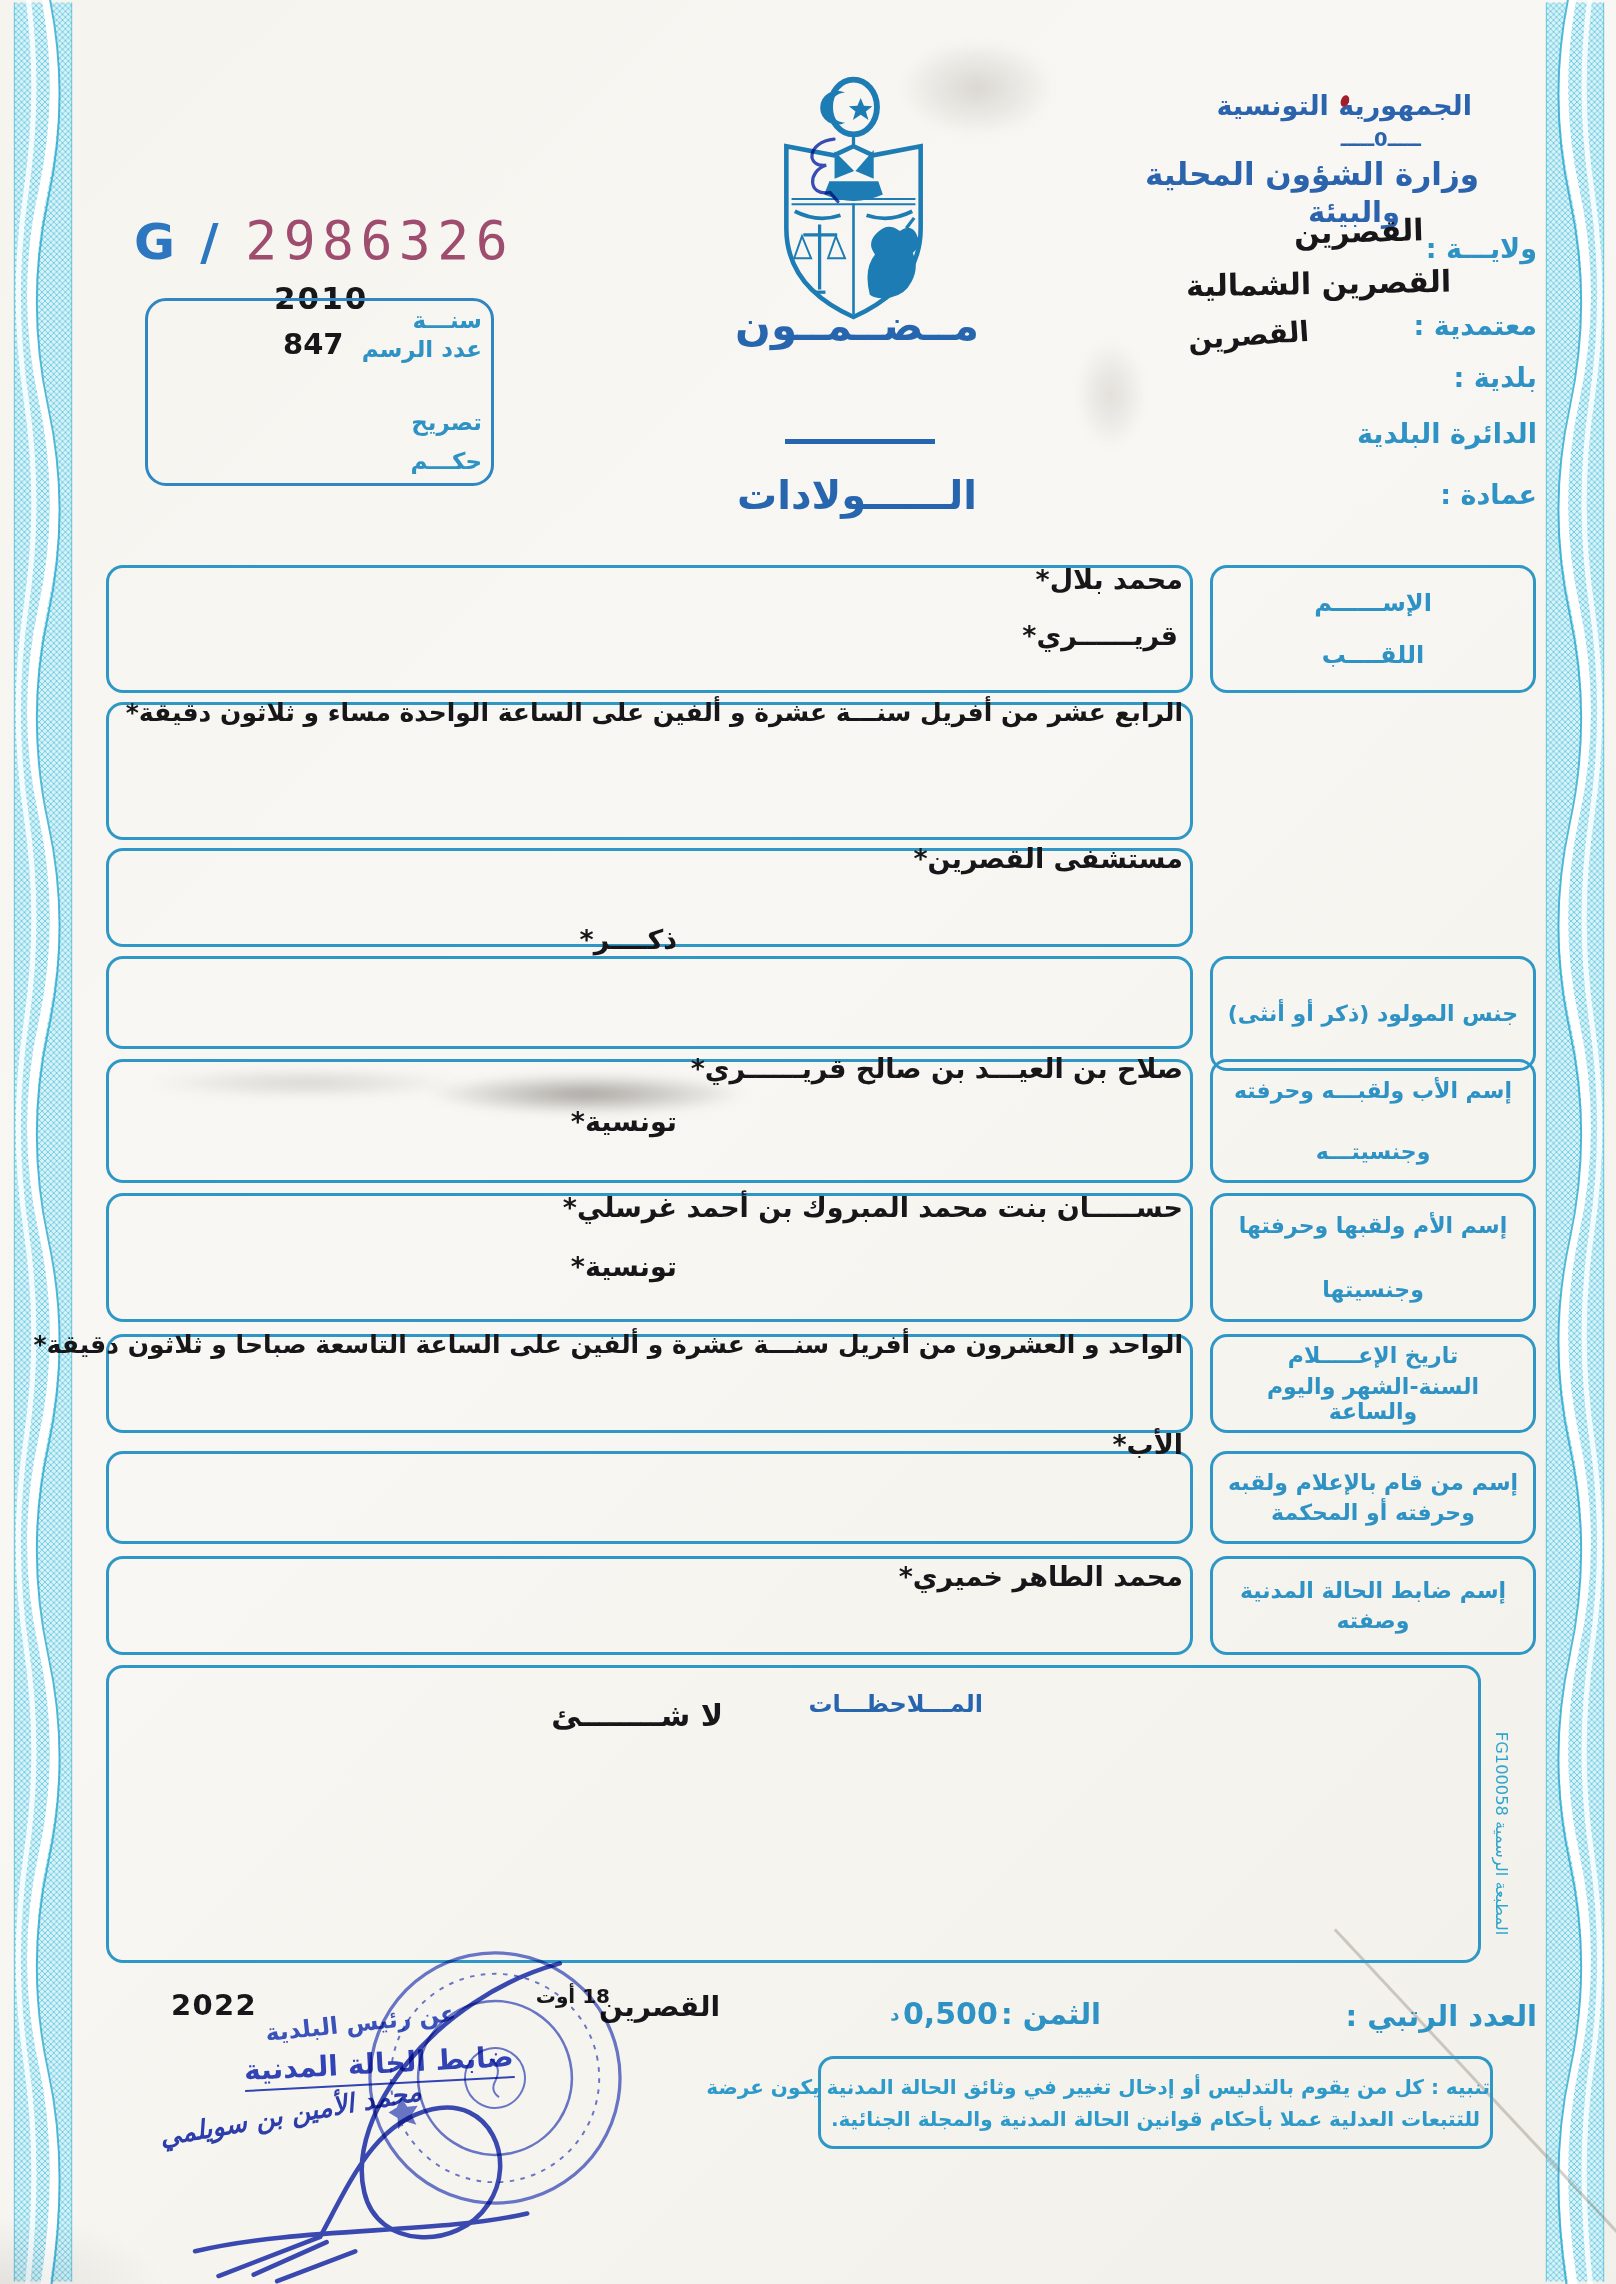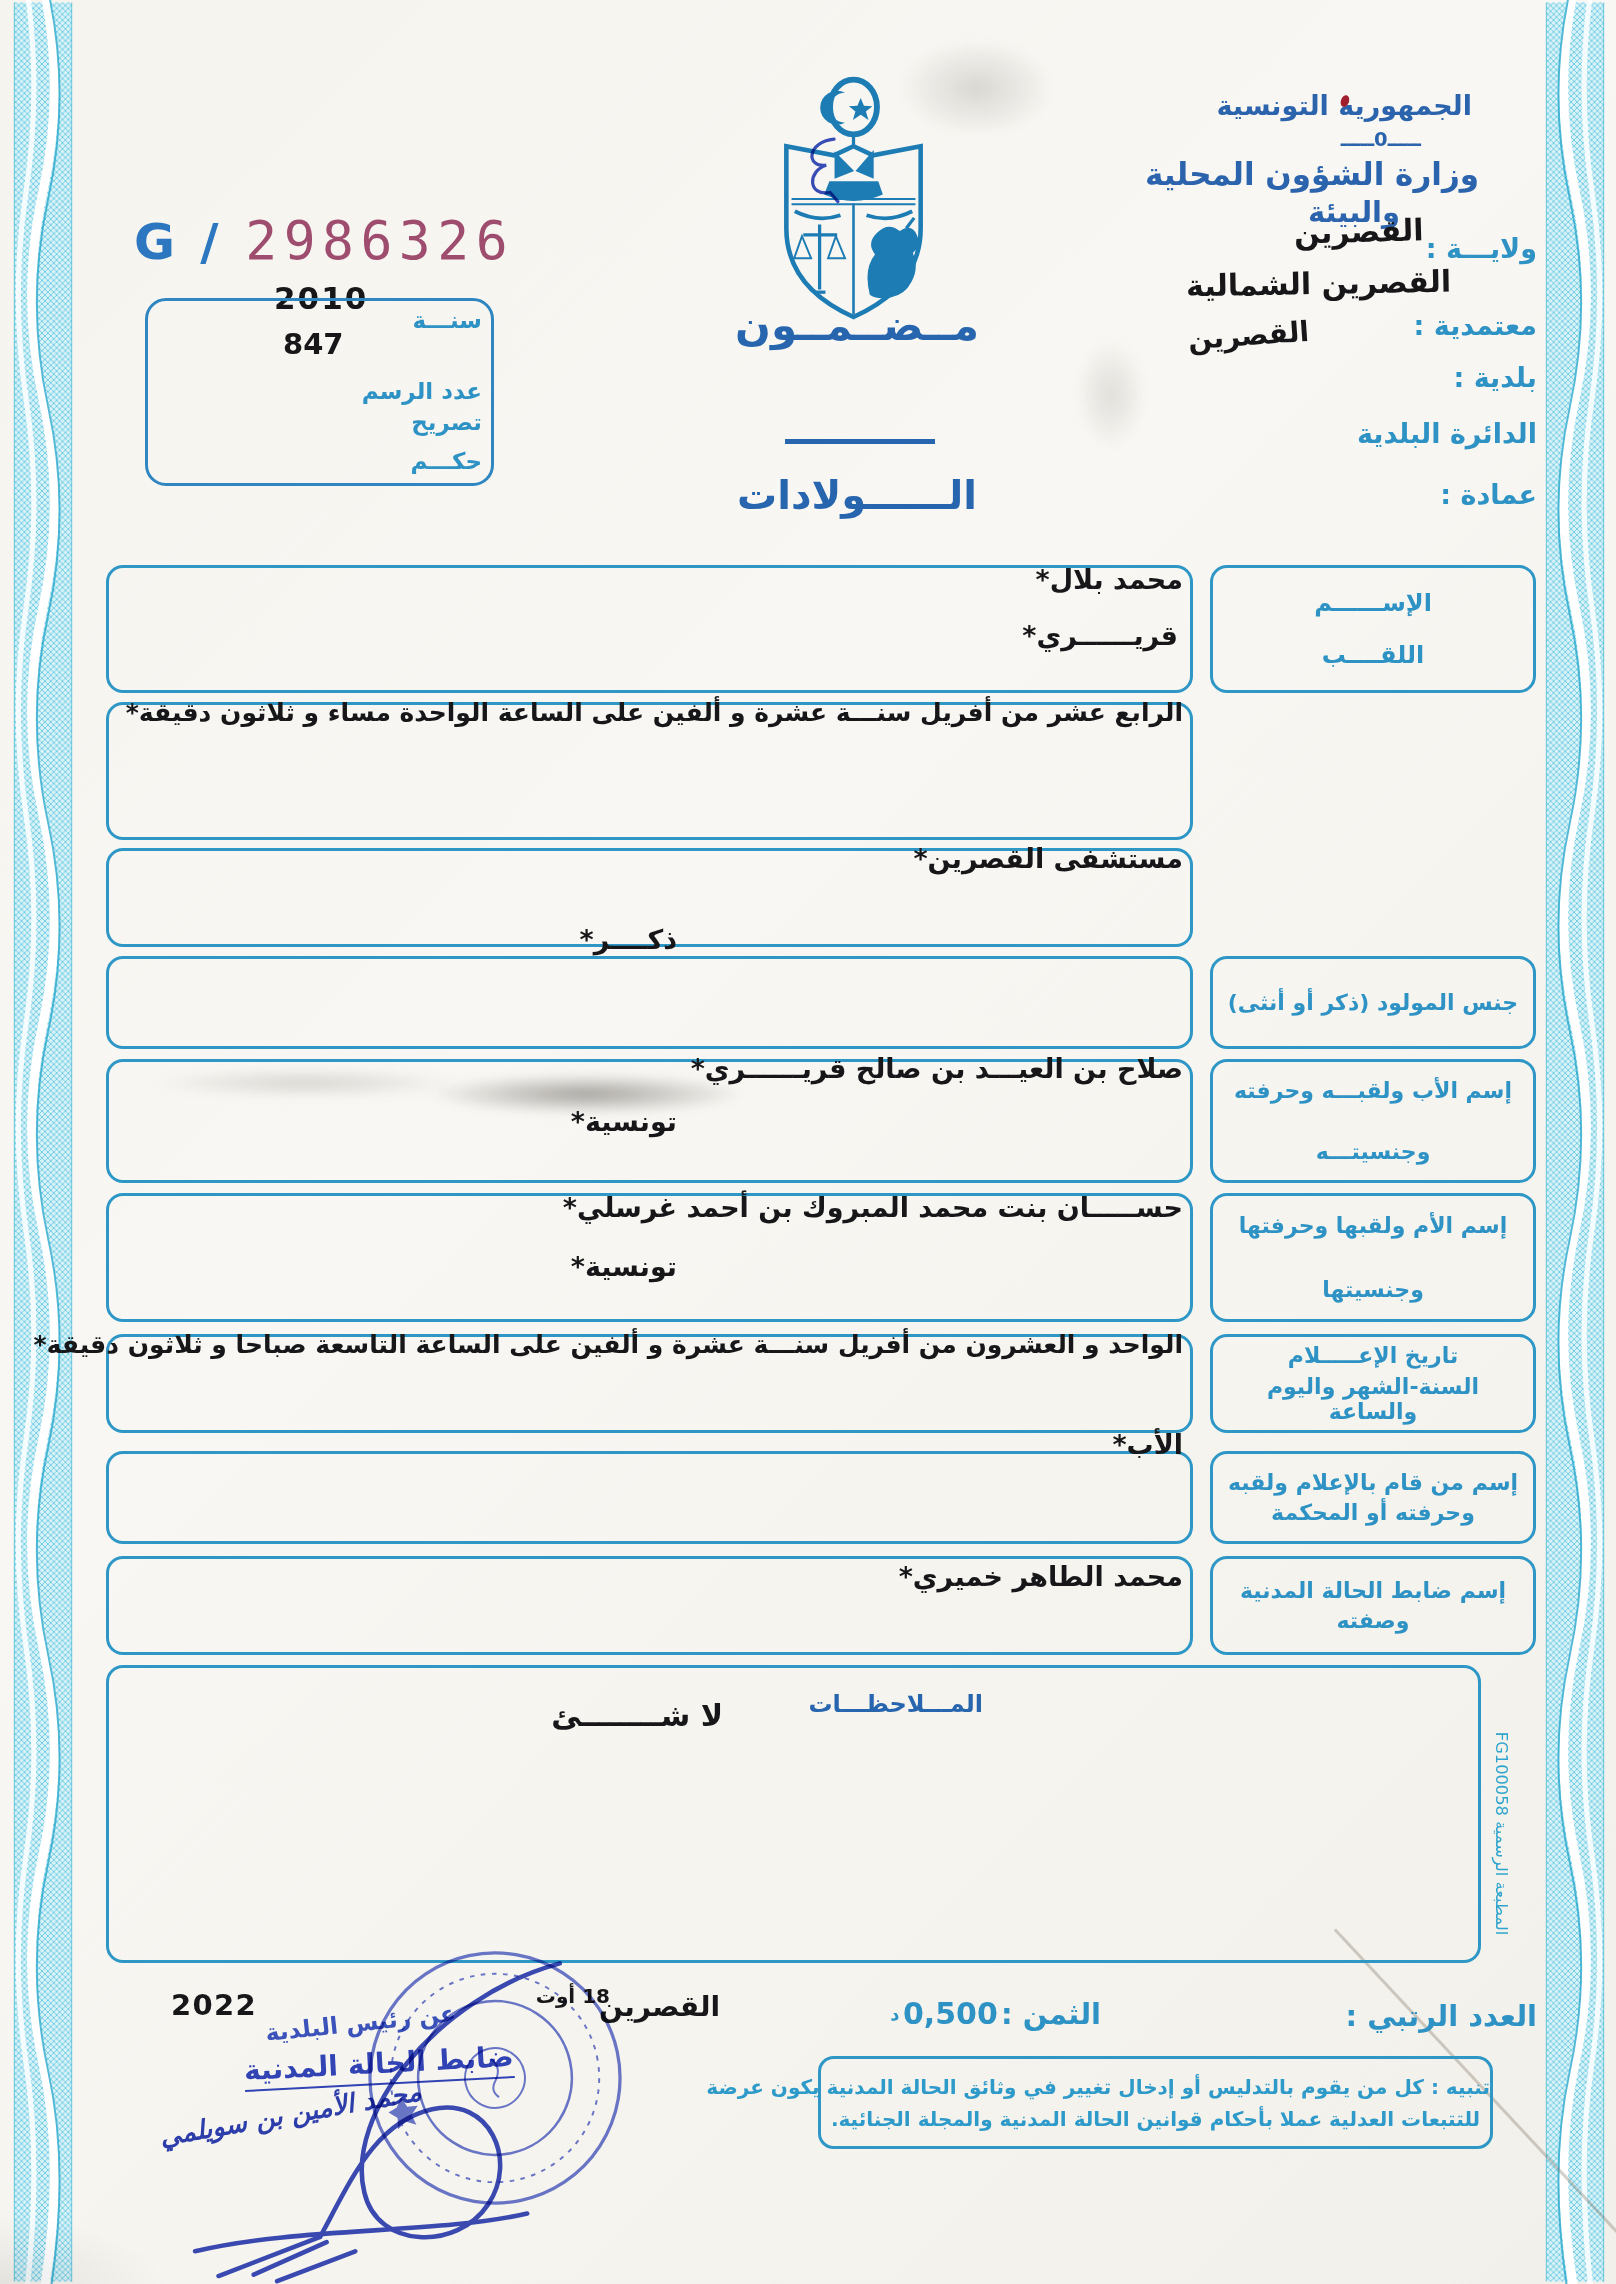--- a/index.html
+++ b/index.html
@@ -102,21 +102,21 @@
   <div class="abs" style="left:134px;top:210px" dir="ltr">
     <span style="color:#2d77c0;font-weight:bold;font-size:50px;letter-spacing:3.9px">G /</span>
     <span style="color:#93365e;font-family:'DejaVu Sans Mono',monospace;font-size:53px;letter-spacing:6.5px;opacity:.88;margin-left:19.5px">2986326</span>
   </div>
   <div class="val" style="left:274px;top:280px;font-size:31px;letter-spacing:2px" dir="ltr">2010</div>
 
   <div class="abs" style="left:145px;top:298px;width:349px;height:188px;border:3.9px solid #2f86c0;border-radius:21px;box-sizing:border-box"></div>
   <div class="abs cyan-lb" style="right:1616px;top:0"></div>
   <div class="abs cyan-lb" style="left:352px;top:307px;width:130px;text-align:right;font-size:23px">سنـــة</div>
   <div class="val" style="left:283px;top:327px;font-size:29px" dir="ltr">847</div>
-  <div class="abs cyan-lb" style="left:326px;top:378px;width:156px;text-align:right;font-size:23px">عدد الرسم</div>
+  <div class="abs cyan-lb" style="left:326px;top:336px;width:156px;text-align:right;font-size:23px">عدد الرسم</div>
   <div class="abs cyan-lb" style="left:352px;top:409px;width:130px;text-align:right;font-size:23px">تصريح</div>
   <div class="abs cyan-lb" style="left:352px;top:448px;width:130px;text-align:right;font-size:23px">حكـــم</div>
 
   <div class="abs blue-hd" style="left:857px;top:301px;transform:translateX(-50%);font-size:42px;color:#2766ae">مــضــمــون</div>
   <div class="abs" style="left:785px;top:439px;width:150px;height:4.6px;background:#2766ae"></div>
   <div class="abs blue-hd" style="left:857px;top:472px;transform:translateX(-50%);font-size:40px;color:#2766ae">الــــــولادات</div>
 
   <div class="vbox" style="top:565px;height:128px"></div>
   <div class="lbox" style="top:565px;height:128px;justify-content:space-between;padding:21px 13px">
     <div>الإســــــم</div>
@@ -125,21 +125,21 @@
   <div class="val" style="top:564px;right:433px">محمد بلال*</div>
   <div class="val" style="top:620px;right:438px">قريــــــري*</div>
 
   <div class="vbox" style="top:702px;height:138px"></div>
   <div class="val" style="top:698px;right:433px;font-size:25px">الرابع عشر من أفريل سنـــة عشرة و ألفين على الساعة الواحدة مساء و ثلاثون دقيقة*</div>
 
   <div class="vbox" style="top:848px;height:99px"></div>
   <div class="val" style="top:843px;right:433px">مستشفى القصرين*</div>
 
   <div class="vbox" style="top:956px;height:93px"></div>
-  <div class="lbox" style="top:956px;height:93px;font-size:22px">
+  <div class="lbox" style="top:956px;height:115px;font-size:22px">
     <div>جنس المولود (ذكر أو أنثى)</div>
   </div>
   <div class="val" style="top:924px;right:939px">ذكــــر*</div>
 
   <div class="vbox" style="top:1059px;height:124px"></div>
   <div class="lbox" style="top:1059px;height:124px;justify-content:space-between;padding:15.6px 13px;font-size:22px">
     <div>إسم الأب ولقبـــه وحرفته</div>
     <div>وجنسيتـــه</div>
   </div>
   <div class="val" style="top:1053px;right:433px">صلاح بن العيـــد بن صالح قريــــــري*</div>

